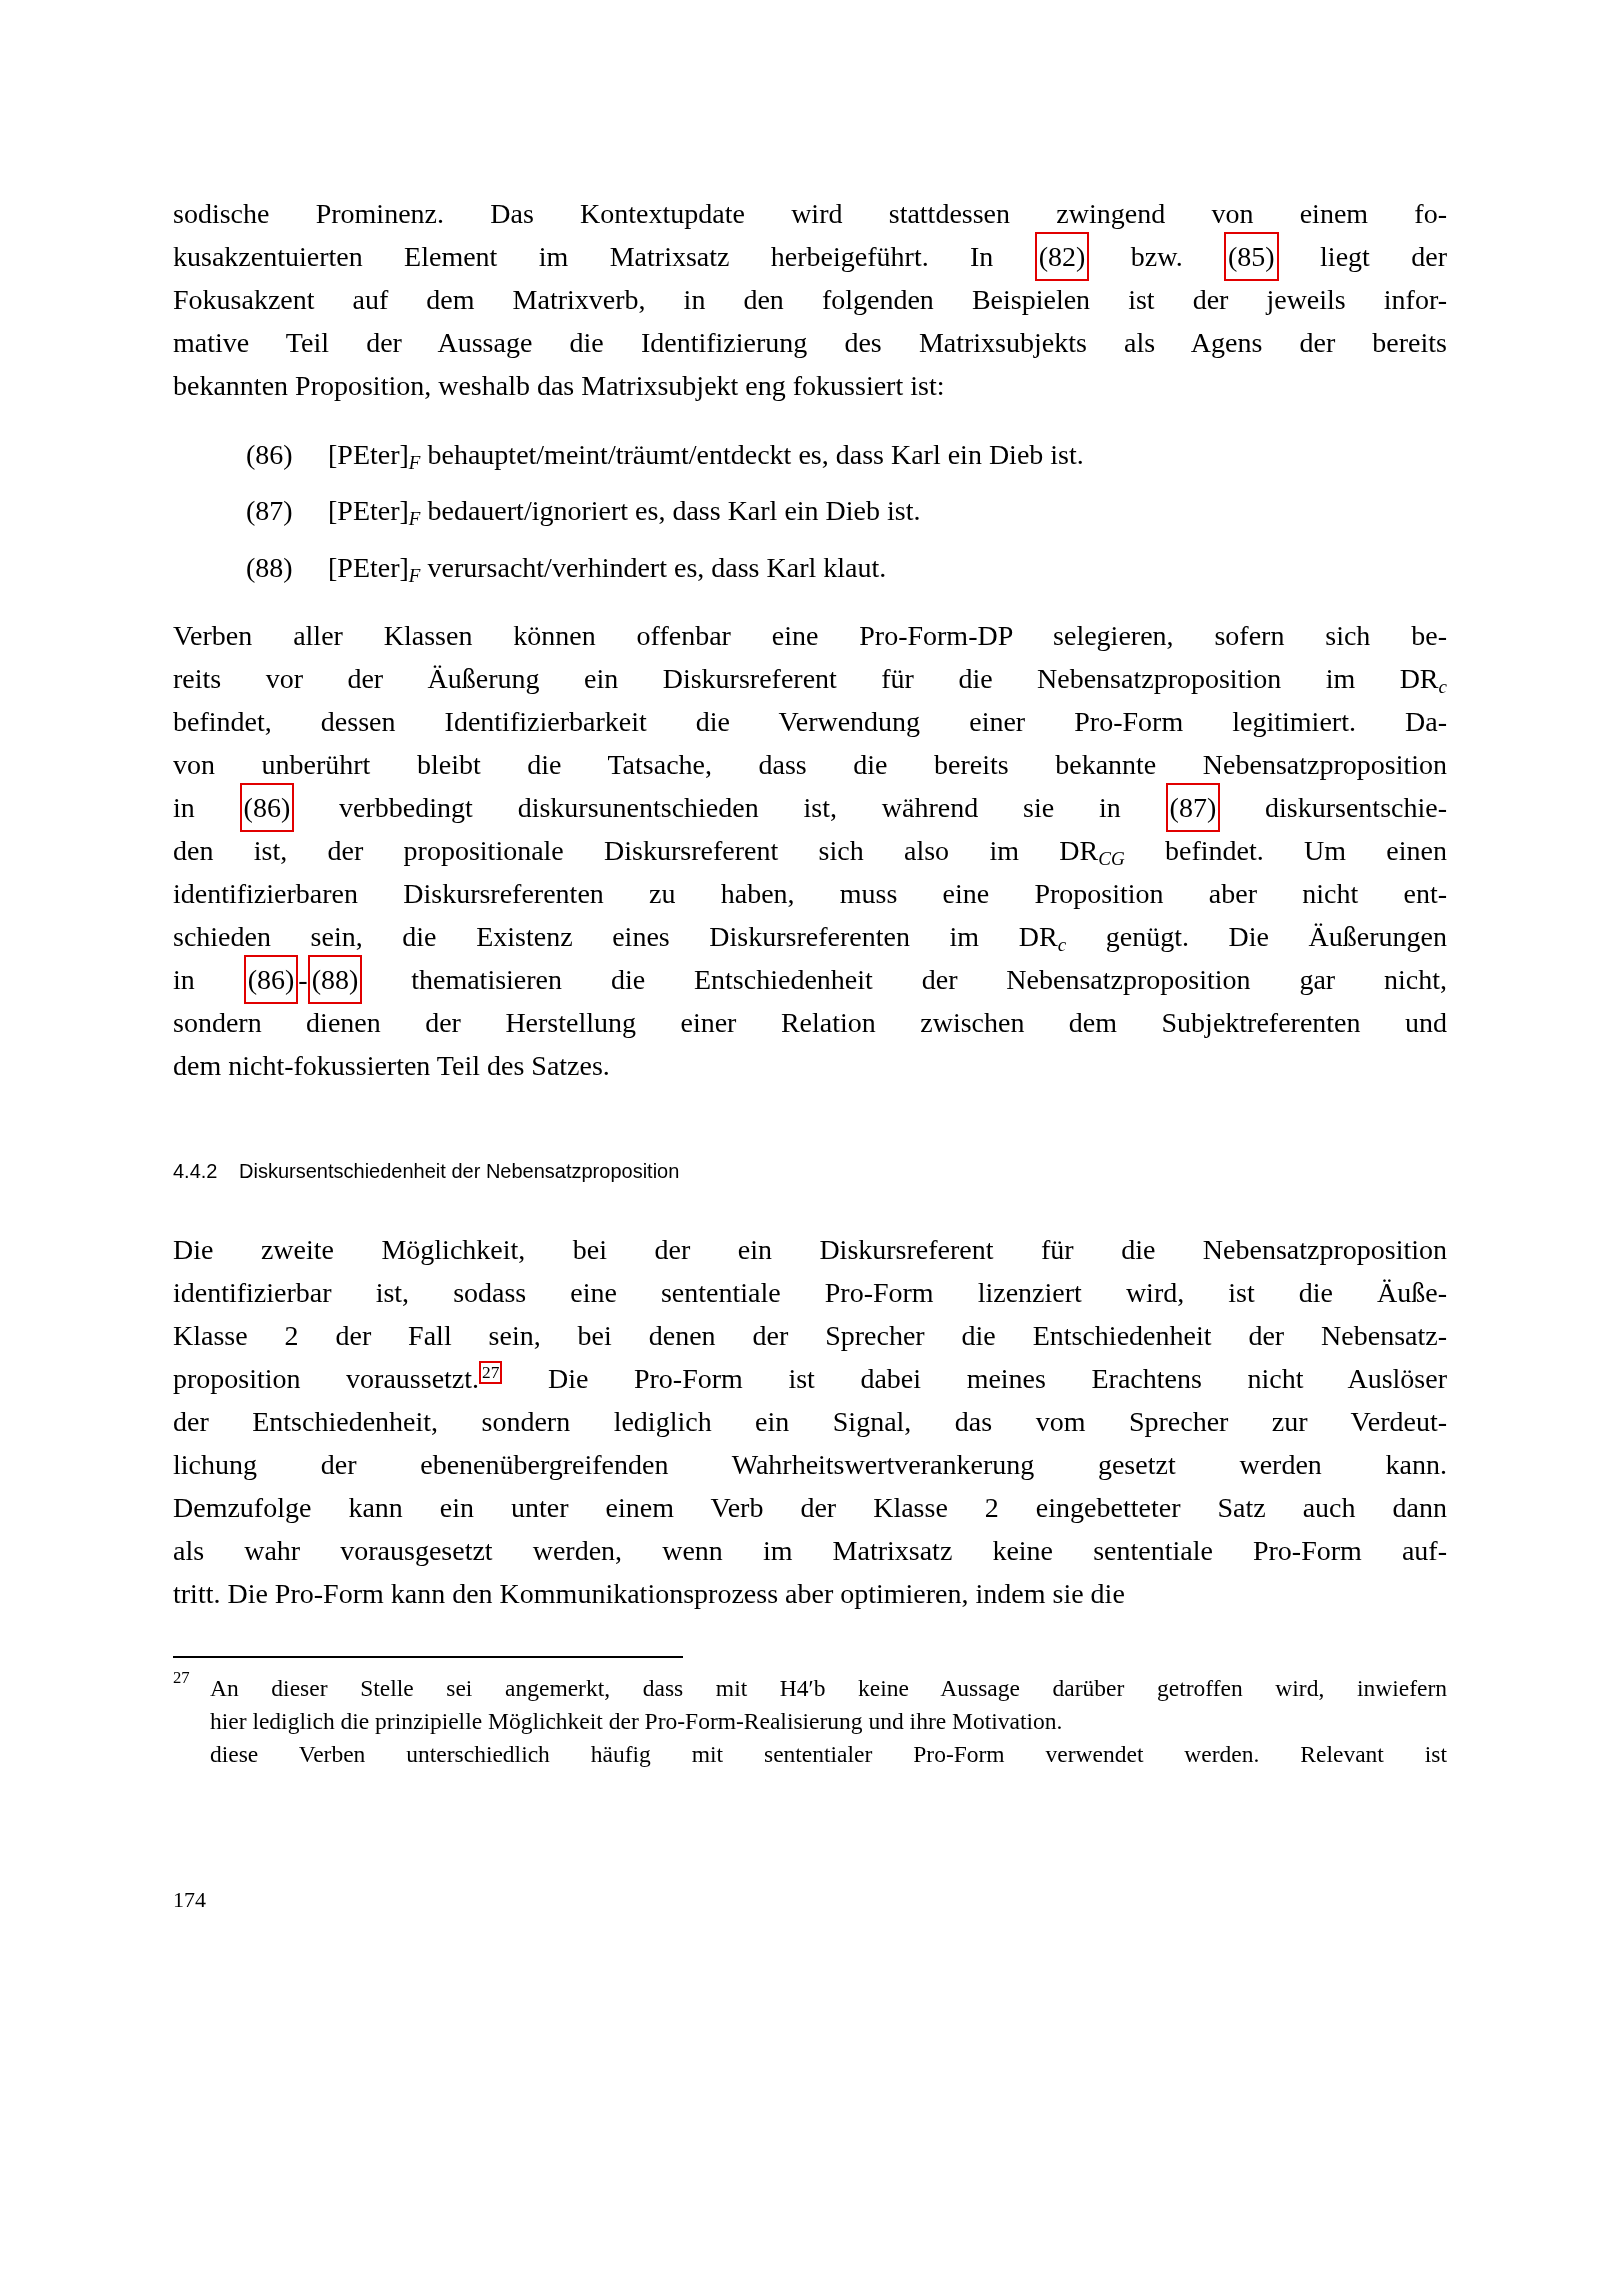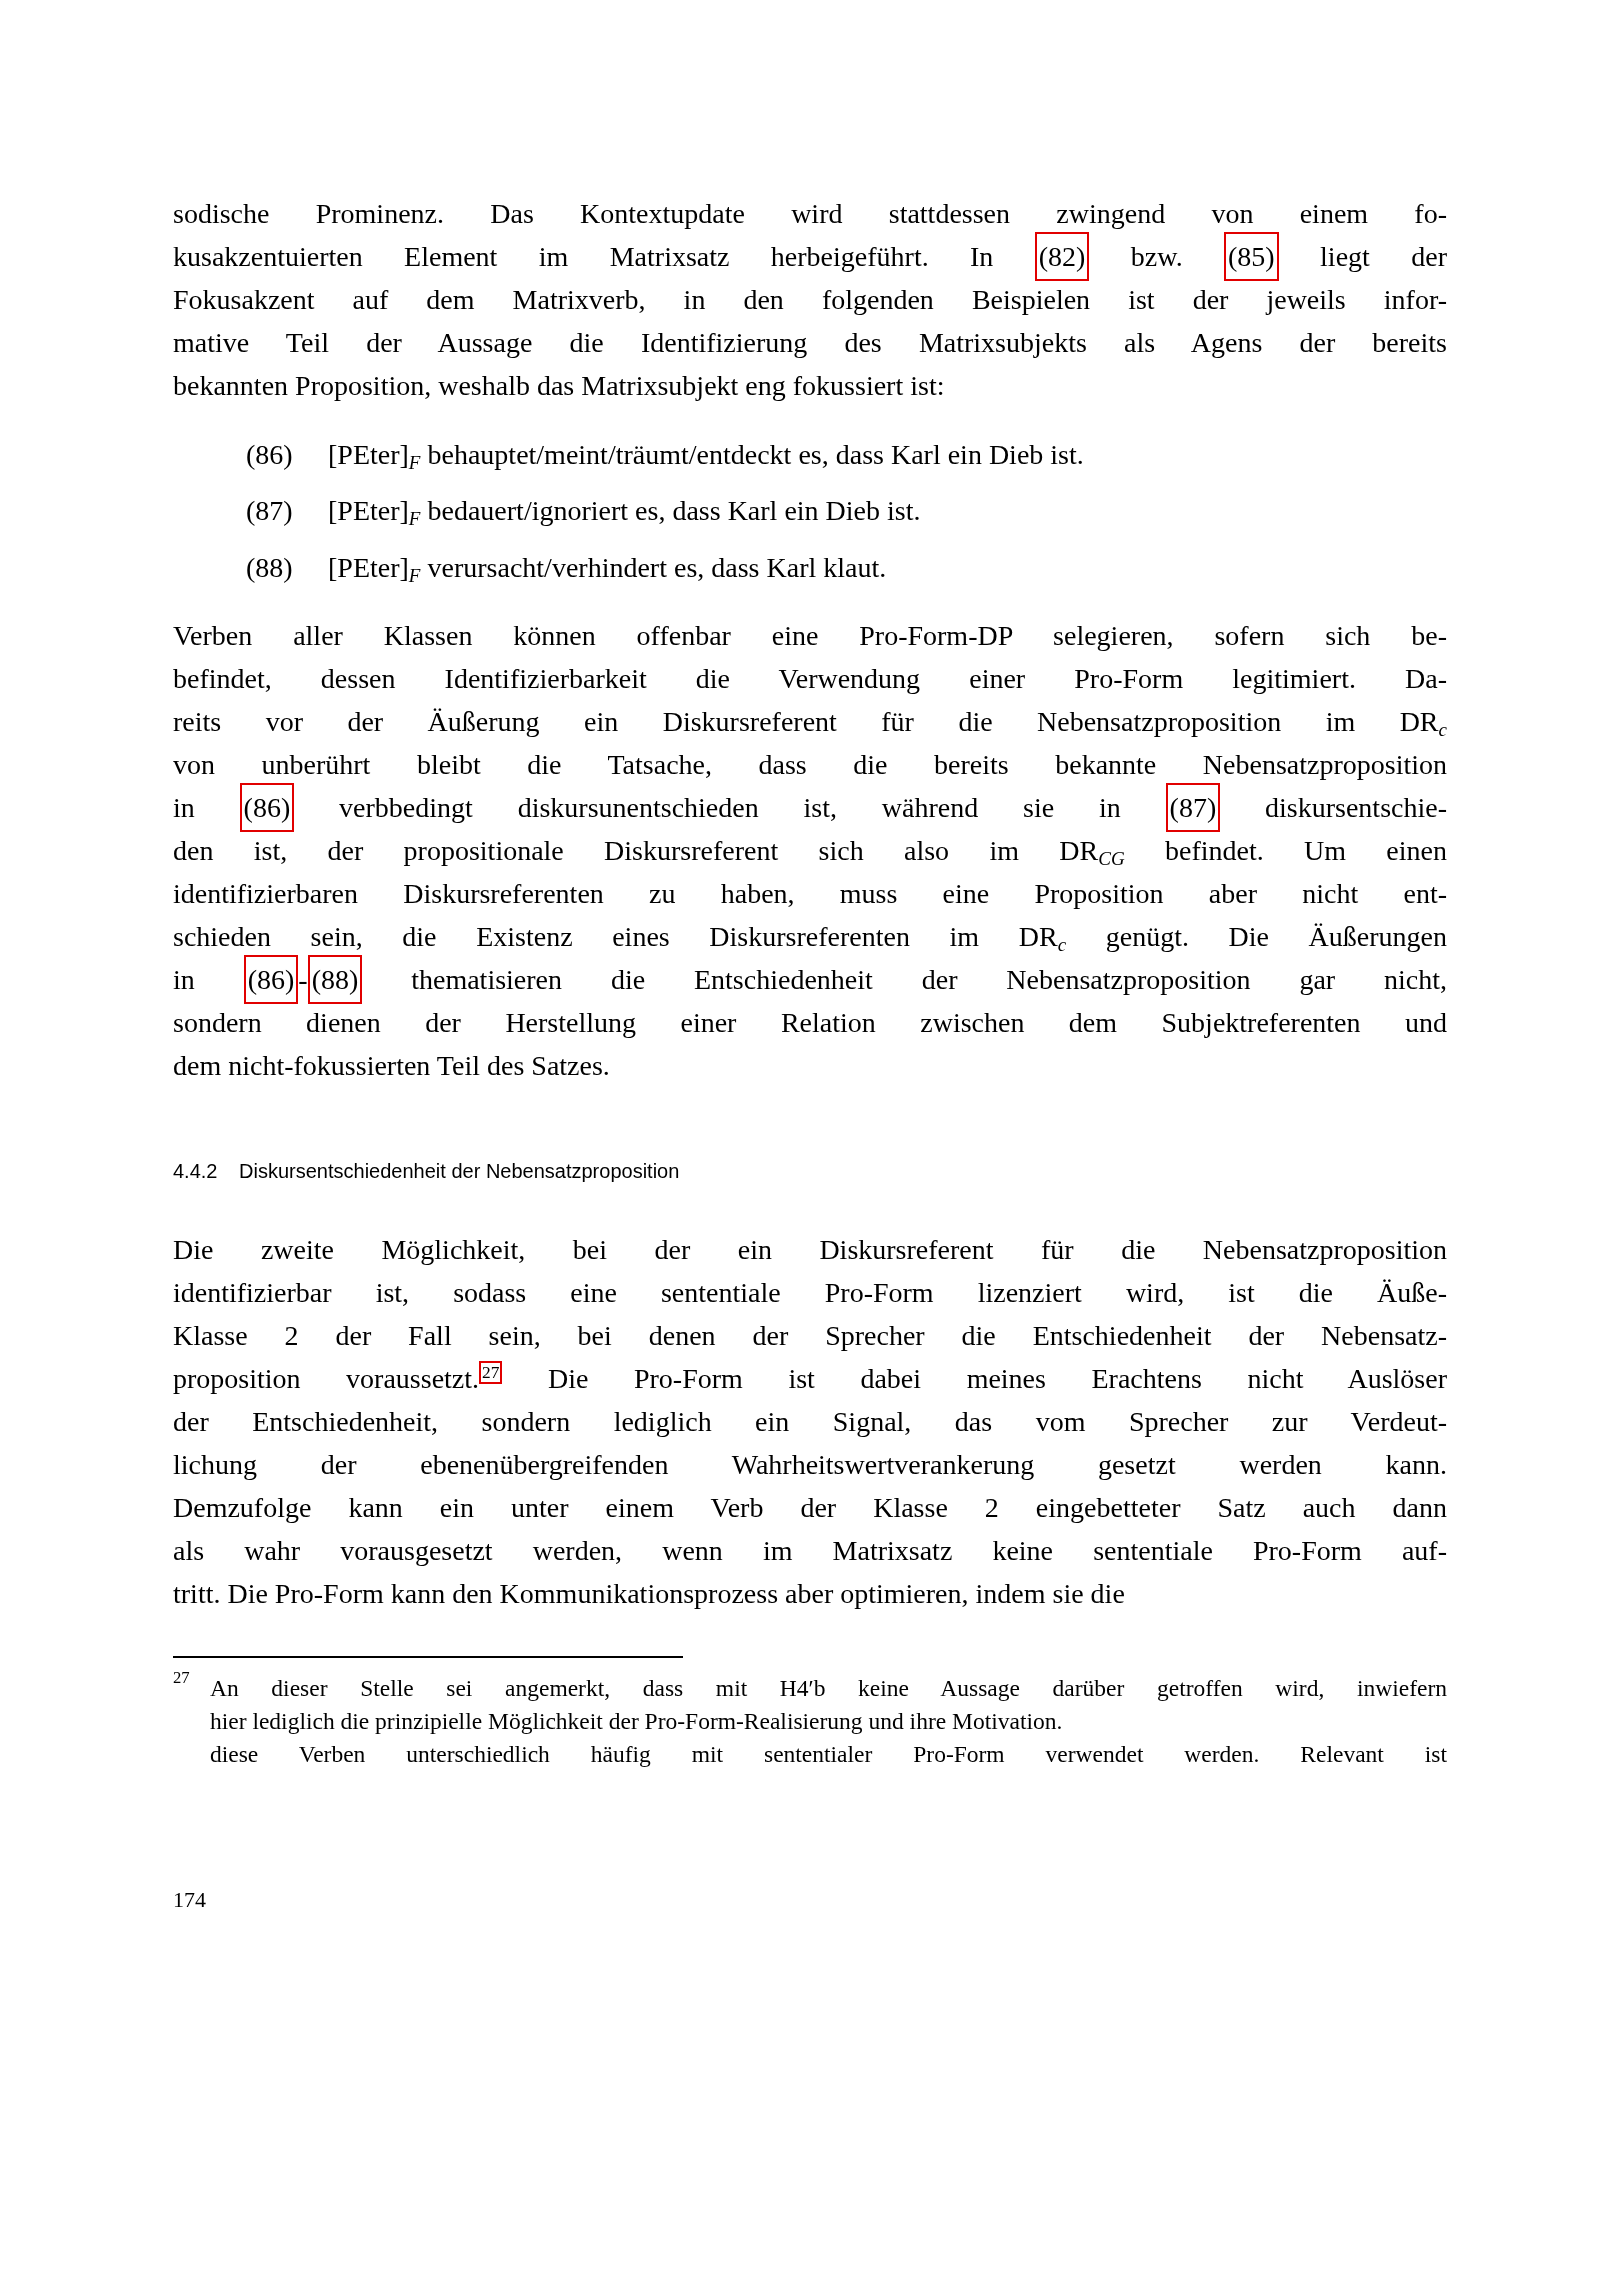--- a/index.html
+++ b/index.html
@@ -101,22 +101,22 @@
       </div>
 
     <div class="examples">
         <div class="example"><span class="exnum">(86)</span><span>[PEter]<sub class="msub">F</sub> behauptet/meint/träumt/entdeckt es, dass Karl ein Dieb ist.</span></div>
         <div class="example"><span class="exnum">(87)</span><span>[PEter]<sub class="msub">F</sub> bedauert/ignoriert es, dass Karl ein Dieb ist.</span></div>
         <div class="example"><span class="exnum">(88)</span><span>[PEter]<sub class="msub">F</sub> verursacht/verhindert es, dass Karl klaut.</span></div>
       </div>
 
     <div class="para">
         <div class="tline">Verben aller Klassen können offenbar eine Pro-Form-DP selegieren, sofern sich be-</div>
+        <div class="tline">reits vor der Äußerung ein Diskursreferent für die Nebensatzproposition im DR<sub class="msub">c</sub></div>
         <div class="tline">befindet, dessen Identifizierbarkeit die Verwendung einer Pro-Form legitimiert. Da-</div>
-        <div class="tline">reits vor der Äußerung ein Diskursreferent für die Nebensatzproposition im DR<sub class="msub">c</sub></div>
         <div class="tline">von unberührt bleibt die Tatsache, dass die bereits bekannte Nebensatzproposition</div>
         <div class="tline">in <span class="refbox">(86)</span> verbbedingt diskursunentschieden ist, während sie in <span class="refbox">(87)</span> diskursentschie-</div>
         <div class="tline">den ist, der propositionale Diskursreferent sich also im DR<sub class="msub">CG</sub> befindet. Um einen</div>
         <div class="tline">identifizierbaren Diskursreferenten zu haben, muss eine Proposition aber nicht ent-</div>
         <div class="tline">schieden sein, die Existenz eines Diskursreferenten im DR<sub class="msub">c</sub> genügt. Die Äußerungen</div>
         <div class="tline">in <span class="refbox">(86)</span>-<span class="refbox">(88)</span> thematisieren die Entschiedenheit der Nebensatzproposition gar nicht,</div>
         <div class="tline">sondern dienen der Herstellung einer Relation zwischen dem Subjektreferenten und</div>
         <div class="tline tlast">dem nicht-fokussierten Teil des Satzes.</div>
       </div>
 

